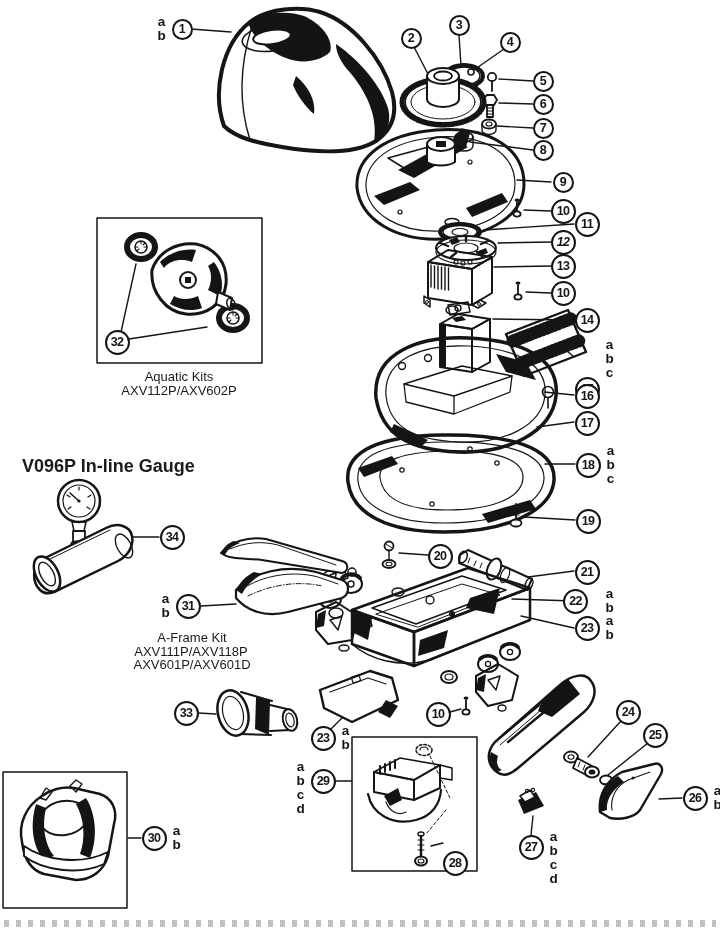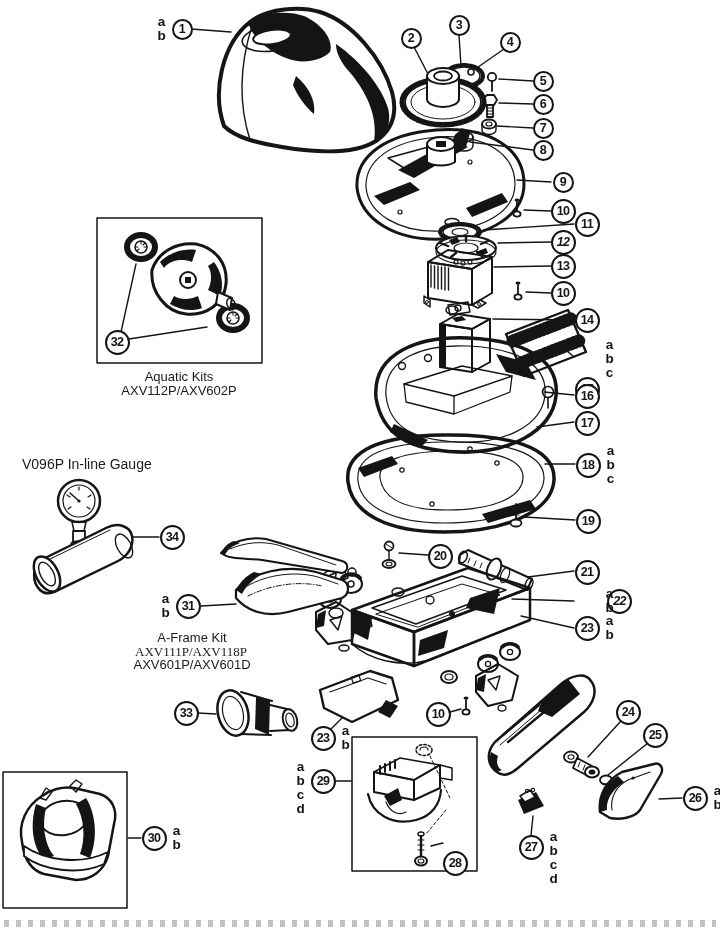--- a/index.html
+++ b/index.html
@@ -23,21 +23,21 @@
   .co-circle{
     display:flex;align-items:center;justify-content:center;box-sizing:border-box;
     border:2.3px solid #141414;border-radius:50%;background:#fff;
   }
   .co-num{font-size:12.5px;font-weight:700;letter-spacing:-0.6px;line-height:1;}
   .co-letter{
     position:absolute;transform:translate(-50%,-50%);
     font-size:13.5px;font-weight:700;line-height:1;color:#141414;
   }
   .kit-caption{font-size:13px;}
-  .gauge-caption{font-size:14px;}
+  .gauge-caption{font-size:18px;font-weight:bold;}
 </style>
 </head>
 <body>
 
 <div id="stage">
 
   <svg id="artwork" width="720" height="930" viewBox="0 0 720 930" fill="none" stroke="#151515" stroke-linejoin="round" stroke-linecap="round">
 
     <g stroke-width="1.4">
       <line x1="191" y1="29" x2="231" y2="32"></line>
@@ -417,21 +417,21 @@
       <path d="M70,786 L76,780 L82,784 L76,792 Z" stroke-width="1.4"></path>
     </g>
   </svg>
 
   <div id="watermark-bottom"></div>
 
   <div class="caption gauge-caption" style="left:22px;top:456px;">V096P In-line Gauge</div>
   <div class="caption kit-caption centered" style="left:179px;top:369px;">Aquatic Kits</div>
   <div class="caption kit-caption centered" style="left:179px;top:383px;">AXV112P/AXV602P</div>
   <div class="caption kit-caption centered" style="left:192px;top:630px;">A-Frame Kit</div>
-  <div class="caption kit-caption centered" style="left:191px;top:644px;font-family:Liberation Serif, serif;">AXV111P/AXV118P</div>
+  <div class="caption kit-caption centered" style="left:191px;top:644px;">AXV111P/AXV118P</div>
   <div class="caption kit-caption centered" style="left:192px;top:657px;">AXV601P/AXV601D</div>
 
   <div id="callout-layer">
       <div class="callout" style="left: 171.5px; top: 18.5px;">
       <span class="co-circle" style="height: 21px; width: 21px;">
         <span class="co-num">1</span>
       </span>
     </div>
       <span class="co-letter" style="left: 161.5px; top: 22.1px;">a</span>
       <span class="co-letter" style="left: 161.5px; top: 35.9px;">b</span>
@@ -539,21 +539,21 @@
       <div class="callout" style="left: 427.5px; top: 543.5px;">
       <span class="co-circle" style="height: 25px; width: 25px;">
         <span class="co-num">20</span>
       </span>
     </div>
       <div class="callout" style="left: 574.5px; top: 559.5px;">
       <span class="co-circle" style="height: 25px; width: 25px;">
         <span class="co-num">21</span>
       </span>
     </div>
-      <div class="callout" style="left: 607px; top: 588.5px; font-style: italic;">
+      <div class="callout" style="left: 563px; top: 588.5px;">
       <span class="co-circle" style="height: 25px; width: 25px;">
         <span class="co-num">22</span>
       </span>
     </div>
       <span class="co-letter" style="left: 609.5px; top: 594.1px;">a</span>
       <span class="co-letter" style="left: 609.5px; top: 607.9px;">b</span>
       <div class="callout" style="left: 574.5px; top: 615.5px;">
       <span class="co-circle" style="height: 25px; width: 25px;">
         <span class="co-num">23</span>
       </span>

